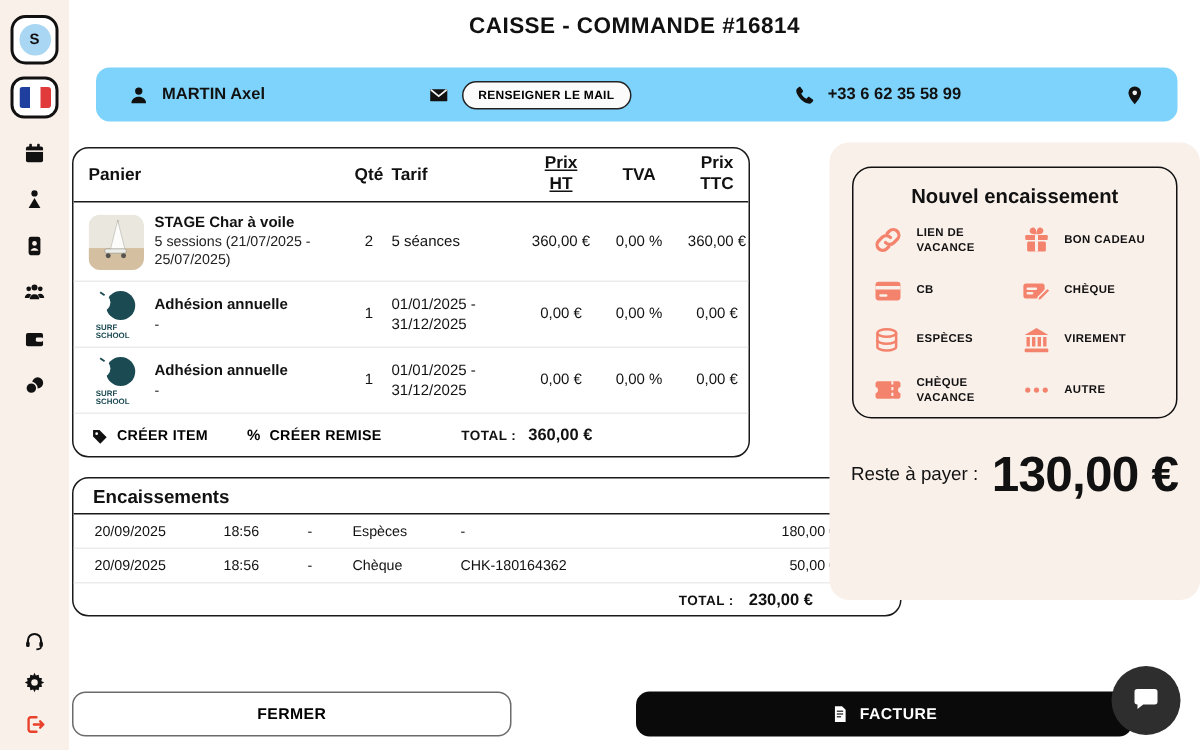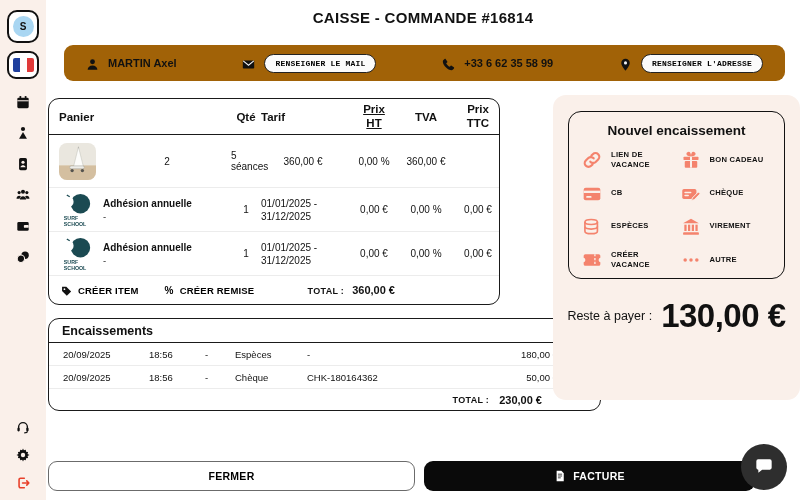--- a/index.html
+++ b/index.html
@@ -18,26 +18,26 @@
               display:flex; align-items:center; justify-content:center; cursor:pointer; }
   .flag { width:21px; height:14px; display:flex; border-radius:2px; overflow:hidden; }
   .flag i { flex:1; } .flag .b{background:#1F3F9E;} .flag .w{background:#fff;} .flag .r{background:#E03A3A;}
   .side-nav { margin-top:16px; display:flex; flex-direction:column; gap:17px; align-items:center; }
   .side-nav .sicon, .side-bottom .sicon { width:14px; height:14px; cursor:pointer; display:block; }
   .side-bottom { margin-top:auto; display:flex; flex-direction:column; gap:14px; align-items:center; padding-bottom:10px; }
 
   
   .page-title { position:absolute; top:9px; left:46px; right:0; text-align:center;
                 font-size:15px; font-weight:bold; letter-spacing:.3px; }
-  .customer-bar { position:absolute; top:45px; left:64px; width:721px; height:36px; background:#a16207;
+  .customer-bar { position:absolute; top:45px; left:64px; width:721px; height:36px; background:#7dd3fc;
                   border-radius:9px; display:flex; align-items:center; justify-content:space-between; padding:0 22px; }
   .cust-group { display:flex; align-items:center; gap:9px; }
   .cust-text { font-size:11px; font-weight:600; }
   .pill-btn { border:1.4px solid #222; border-radius:14px; background:#FBFBFB; padding:4px 10px;
-              font-size:8px; font-weight:bold; letter-spacing:.2px; cursor:pointer; font-family:Liberation Mono, monospace; }
+              font-size:8px; font-weight:bold; letter-spacing:.2px; cursor:pointer; font-family:Liberation Sans, sans-serif; }
   .bicon { width:13px; height:13px; display:block; }
 
   
   .card { position:absolute; border:1.5px solid #1a1a1a; border-radius:11px; background:#fff; overflow:hidden; }
   .cart-card { top:98px; left:48px; width:452px; }
   .enc-card  { top:318px; left:48px; width:553px; }
 
   .cart-grid { display:grid; grid-template-columns:44px 128px 30px 84px 58px 46px 58px 16px; align-items:center; padding:0 10px; }
   .cart-head { height:36px; border-bottom:1.5px solid #1a1a1a; }
   .cart-head .h { font-size:11.5px; font-weight:bold; }
@@ -75,21 +75,21 @@
   .np-grid { display:grid; grid-template-columns:1fr 1fr; column-gap:8px; row-gap:13px; }
   .np-cell { display:flex; align-items:center; gap:9px; cursor:pointer; }
   .np-ic { width:20px; height:20px; flex:0 0 20px; color:#F4836D; }
   .np-ic svg { width:100%; height:100%; display:block; }
   .np-label { font-size:7.6px; font-weight:bold; letter-spacing:.25px; line-height:1.35; max-width:58px; }
   .reste { position:absolute; top:202px; left:0; right:0; display:flex; align-items:center; justify-content:center; gap:9px; }
   .reste-label { font-size:12.5px; }
   .reste-value { font-size:33px; font-weight:bold; letter-spacing:-.5px; }
 
   
-  .close-btn { position:absolute; top:461px; left:48px; width:367px; height:30px; background:#fff;
+  .close-btn { position:absolute; top:461px; left:48px; width:293px; height:30px; background:#fff;
                border:1.5px solid #6b6b6b; border-radius:9px; font-size:10.5px; font-weight:bold;
                letter-spacing:.3px; cursor:pointer; font-family:inherit; }
   .invoice-btn { position:absolute; top:461px; left:424px; width:331px; height:30px; background:#0a0a0a;
                  border:none; border-radius:9px; color:#fff; font-size:10.5px; font-weight:bold; letter-spacing:.3px;
                  cursor:pointer; display:flex; align-items:center; justify-content:center; gap:7px; font-family:inherit; }
   .chat-btn { position:absolute; left:741px; top:444px; width:46px; height:46px; border-radius:50%;
               background:#2E2E2E; border:none; cursor:pointer; display:flex; align-items:center; justify-content:center; }
   .chat-btn svg { width:20px; height:20px; }
 </style>
 </head>
@@ -206,21 +206,20 @@
       </span>
       <span class="cust-text">+33 6 62 35 58 99</span>
     </div>
     <div class="cust-group">
       <span class="bicon">
         <svg viewBox="0 0 16 16" fill="#111">
             <path d="M8 .8a5.2 5.2 0 0 0-5.2 5.2C2.8 9.8 8 15.4 8 15.4s5.2-5.6 5.2-9.4A5.2 5.2 0 0 0 8 .8z"></path>
             <circle cx="8" cy="6" r="1.9" fill="#F1F1F2"></circle>
           </svg>
       </span>
-      <button class="pill-btn">RENSEIGNER L'ADRESSE</button>
     </div>
   </div>
 
   <section class="card cart-card">
     <div class="cart-grid cart-head">
       <span class="h span2">Panier</span>
       <span class="h tc">Qté</span>
       <span class="h tl">Tarif</span>
       <span class="h tc" style="white-space:normal; width:34px; justify-self:center; line-height:1.2;text-decoration:underline;">Prix HT</span>
       <span class="h tc">TVA</span>
@@ -232,20 +231,24 @@
       <span class="thumb">
         <svg viewBox="0 0 38 38">
             <rect width="38" height="38" fill="#EAE7DF"></rect>
             <rect y="23" width="38" height="15" fill="#D4BFA0"></rect>
             <line x1="20" y1="4" x2="20" y2="25" stroke="#8a8a84" stroke-width="0.9"></line>
             <path d="M20 4L25 24H15z" fill="#FCFCFA" stroke="#BDBDB5" stroke-width="0.5"></path>
             <rect x="11" y="23.5" width="15" height="3" rx="1.5" fill="#ECECE8" stroke="#9a9a92" stroke-width="0.5"></rect>
             <circle cx="13.5" cy="28.3" r="1.7" fill="#55534e"></circle>
             <circle cx="24" cy="28.3" r="1.7" fill="#55534e"></circle>
           </svg>
+      </span>
+      <span>
+        <div class="item-name">STAGE Char à voile</div>
+        <div class="item-sub">5 sessions (21/07/2025 - 25/07/2025)</div>
       </span>
       <span class="cell tc">2</span>
       <span class="cell tl">5 séances</span>
       <span class="cell tc">360,00 €</span>
       <span class="cell tc">0,00 %</span>
       <span class="cell tc">360,00 €</span>
       <span></span>
     </div>
 
     <div class="cart-grid cart-row row-b">
@@ -420,21 +423,21 @@
           <span class="np-label">VIREMENT</span>
         </div>
 
         <div class="np-cell">
           <span class="np-ic">
             <svg viewBox="0 0 24 24" fill="currentColor">
                 <path d="M2 7a2 2 0 0 1 2-2h16a2 2 0 0 1 2 2v2.3a2.8 2.8 0 0 0 0 5.4V17a2 2 0 0 1-2 2H4a2 2 0 0 1-2-2v-2.3a2.8 2.8 0 0 0 0-5.4z"></path>
                 <path d="M15.5 5v14" stroke="#FAF0EA" stroke-width="1.6" stroke-dasharray="2.6 2"></path>
               </svg>
           </span>
-          <span class="np-label">CRÉER VACANCE</span>
+          <span class="np-label">CHÈQUE VACANCE</span>
         </div>
 
         <div class="np-cell">
           <span class="np-ic">
             <svg viewBox="0 0 24 24" fill="currentColor">
                 <circle cx="5" cy="12" r="2.1"></circle>
                 <circle cx="12" cy="12" r="2.1"></circle>
                 <circle cx="19" cy="12" r="2.1"></circle>
               </svg>
           </span>

